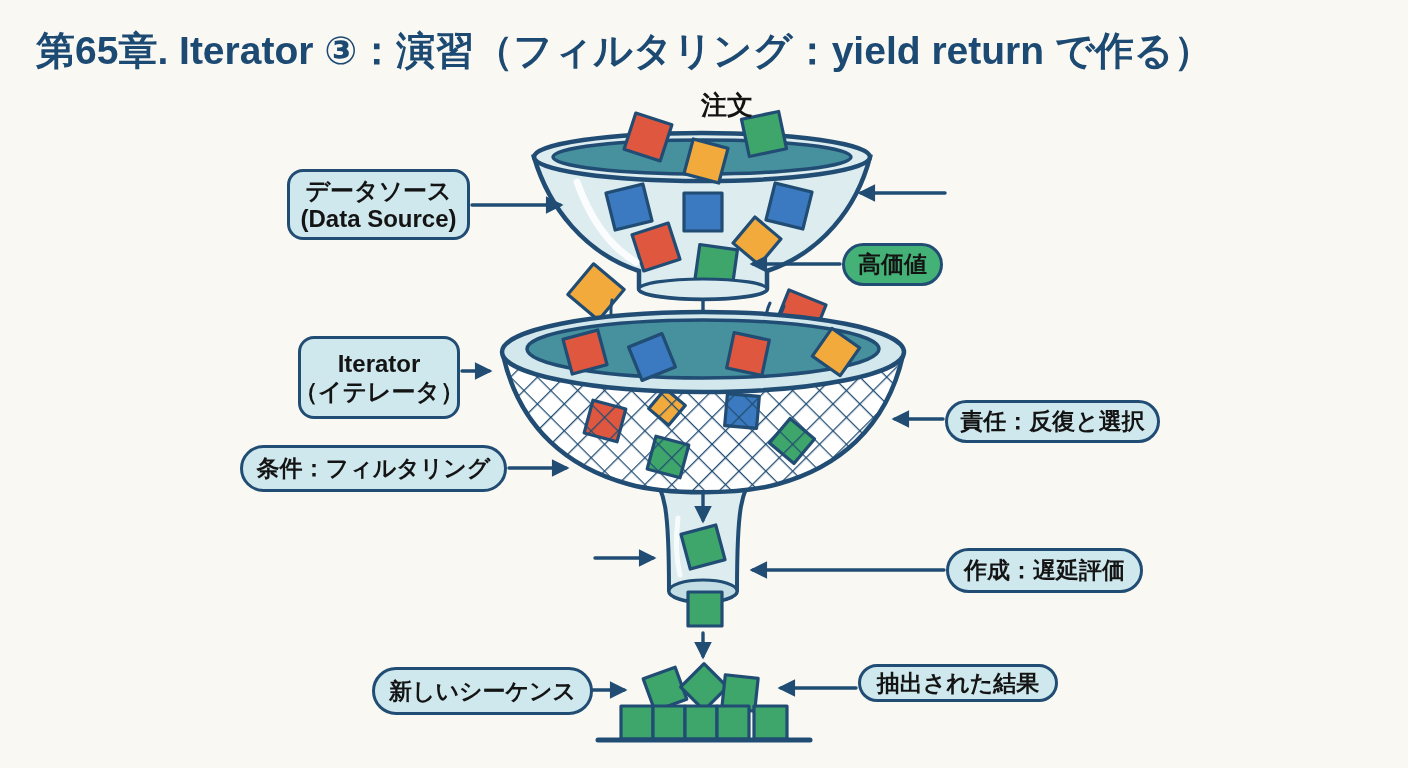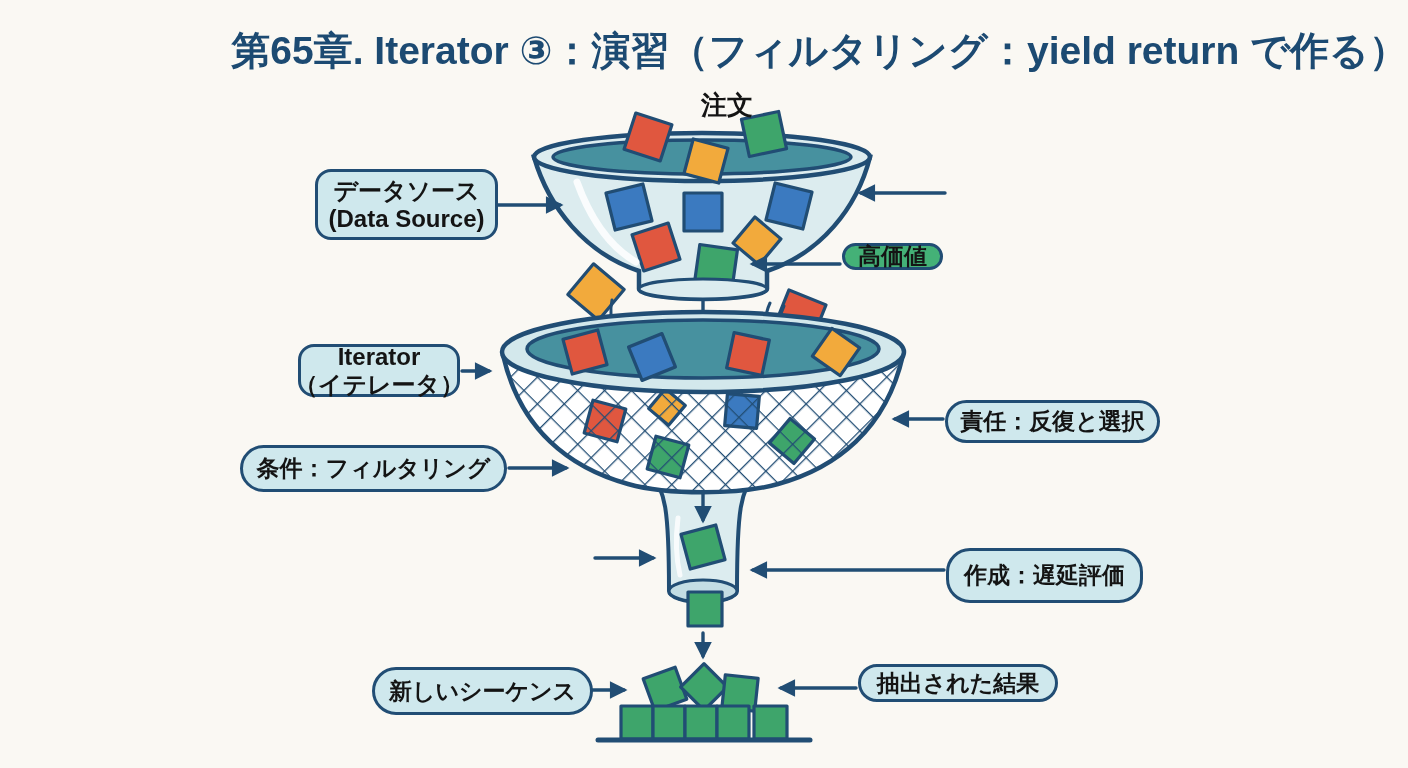--- a/index.html
+++ b/index.html
@@ -5,40 +5,40 @@
   :root{
     --bg:#faf8f3; --title:#1c4a72; --navy:#214d74; --ink:#141414;
     --boxbg:#cfe8ed; --greenbox:#44b177;
     --teal:#47919f; --body:#dcecef; --band:#d3e8ec; --opening:#c3dde4;
     --red:#e0573f; --blue:#3b7ac0; --yellow:#f2aa3c; --green:#3ea56b;
   }
   html,body{margin:0;padding:0;}
   body{font-family:"Liberation Sans","DejaVu Sans",sans-serif;}
   .stage{position:relative;width:1408px;height:768px;background:var(--bg,#faf8f3);overflow:hidden;}
   .stage svg{position:absolute;left:0;top:0;}
-  .title{position:absolute;top:24px;left:0;right:0;text-align:right;
-         font-size:39px;font-weight:800;color:var(--title,#1c4a72);white-space:nowrap;}
+  .title{position:absolute;top:24px;left:0;right:0;text-align:left;
+         font-size:39px;font-weight:800;color:var(--title,#1c4a72);white-space:nowrap;padding-left:36px;}
   .order-label{position:absolute;left:653px;top:88px;width:100px;text-align:right;
          font-size:26px;font-weight:700;color:var(--ink,#141414);}
   .lbl{position:absolute;display:flex;align-items:center;justify-content:center;
        box-sizing:border-box;background:var(--boxbg,#cfe8ed);
        border:3px solid var(--navy,#214d74);border-radius:24px;
        font-weight:700;font-size:23px;color:var(--ink,#141414);white-space:nowrap;}
   .lbl.two{flex-direction:column;border-radius:16px;line-height:1.15;font-size:24px;}
   .lbl.green{background:var(--greenbox,#44b177);}
   
-  #lb-ds{left:287px;top:169px;width:183px;height:71px;margin-left:28px;}
-  #lb-it{left:298px;top:336px;width:162px;height:53px;margin-top:8px;}
+  #lb-ds{left:287px;top:169px;width:183px;height:71px;}
+  #lb-it{left:298px;top:336px;width:162px;height:83px;}
   #lb-cond{left:240px;top:445px;width:267px;height:47px;text-align:center;}
   #lb-yield{left:348px;top:534px;width:245px;height:46px;}
   #lb-new{left:372px;top:667px;width:221px;height:48px;}
   #lb-hold{left:947px;top:172px;width:148px;height:42px;}
-  #lb-hv{left:842px;top:243px;width:101px;height:27px;}
+  #lb-hv{left:842px;top:243px;width:101px;height:43px;}
   #lb-iter{left:945px;top:400px;width:215px;height:43px;}
-  #lb-lazy{left:946px;top:548px;width:197px;height:55px;}
+  #lb-lazy{left:946px;top:548px;width:197px;height:45px;}
   #lb-ext{left:858px;top:664px;width:200px;height:38px;}
   .sq{stroke:var(--navy,#214d74);stroke-width:3.2;stroke-linejoin:round;}
   .outline{fill:none;stroke:var(--navy,#214d74);}
   .arrow{fill:none;stroke:var(--navy,#214d74);stroke-width:3.4;stroke-linecap:round;marker-end:url(#arr);}
   .motion{fill:none;stroke:var(--navy,#214d74);stroke-width:3;stroke-linecap:round;}
 </style>
 </head>
 <body>
 
 <div class="stage">

